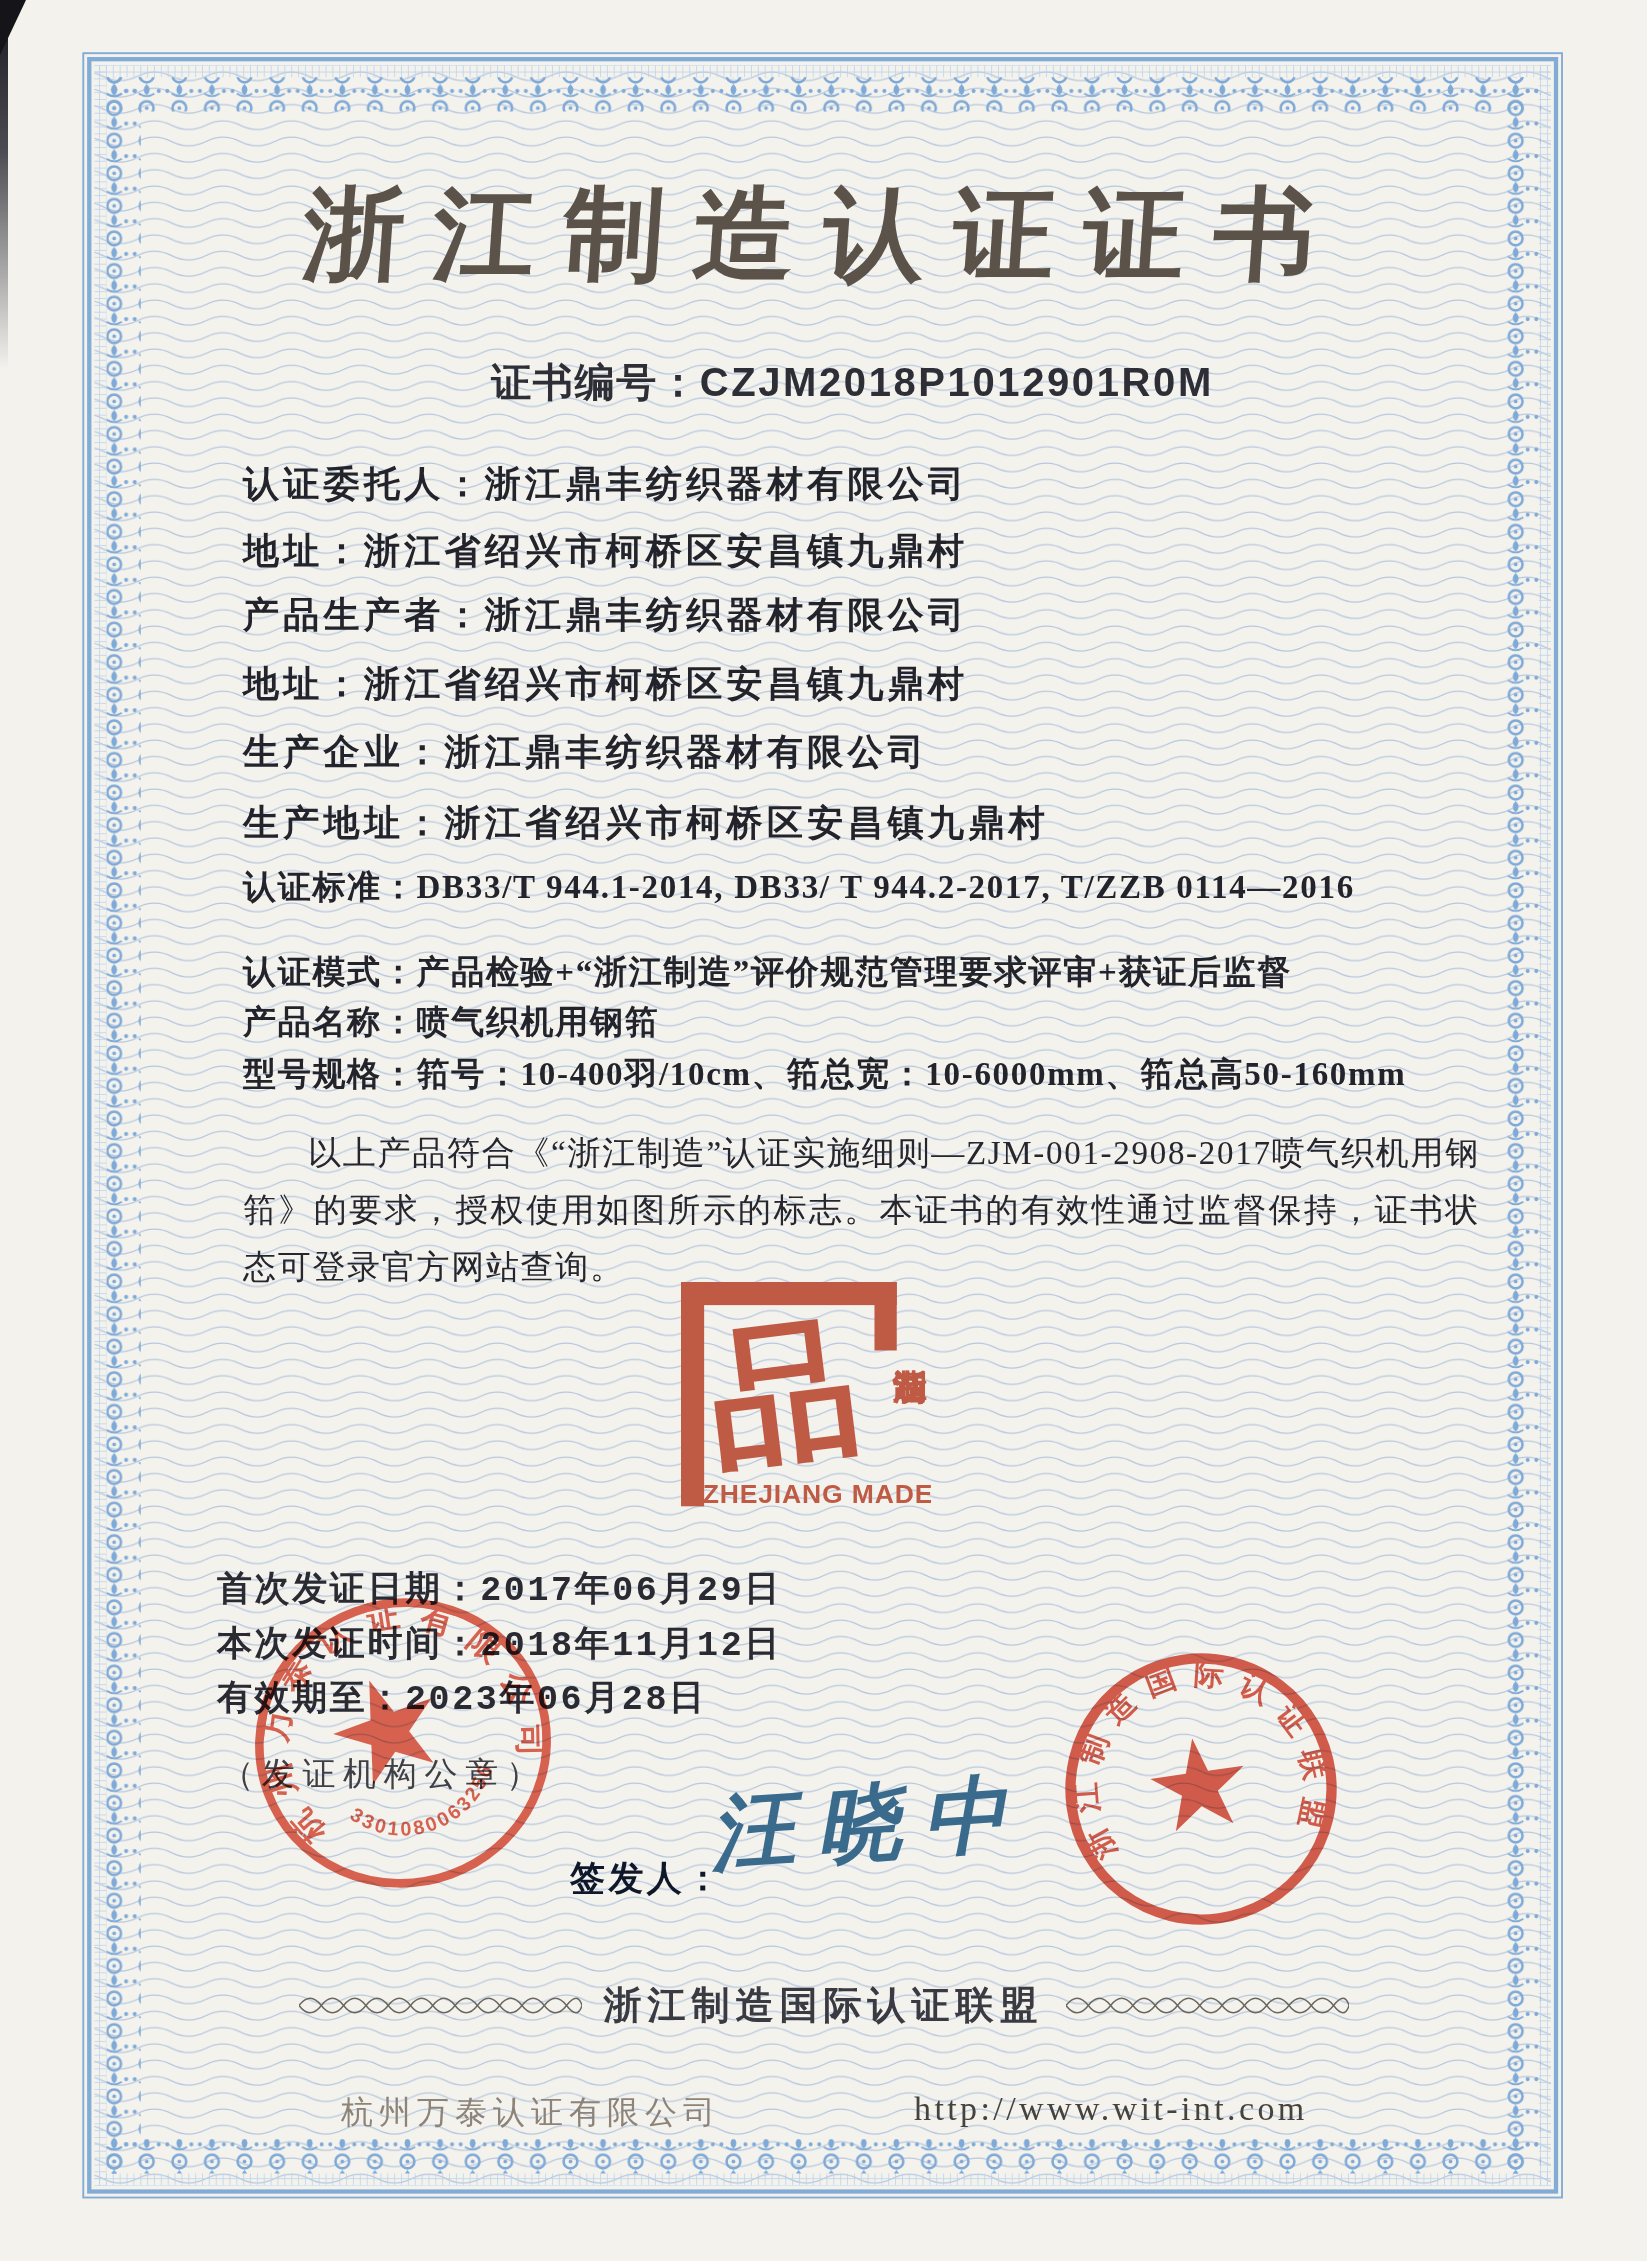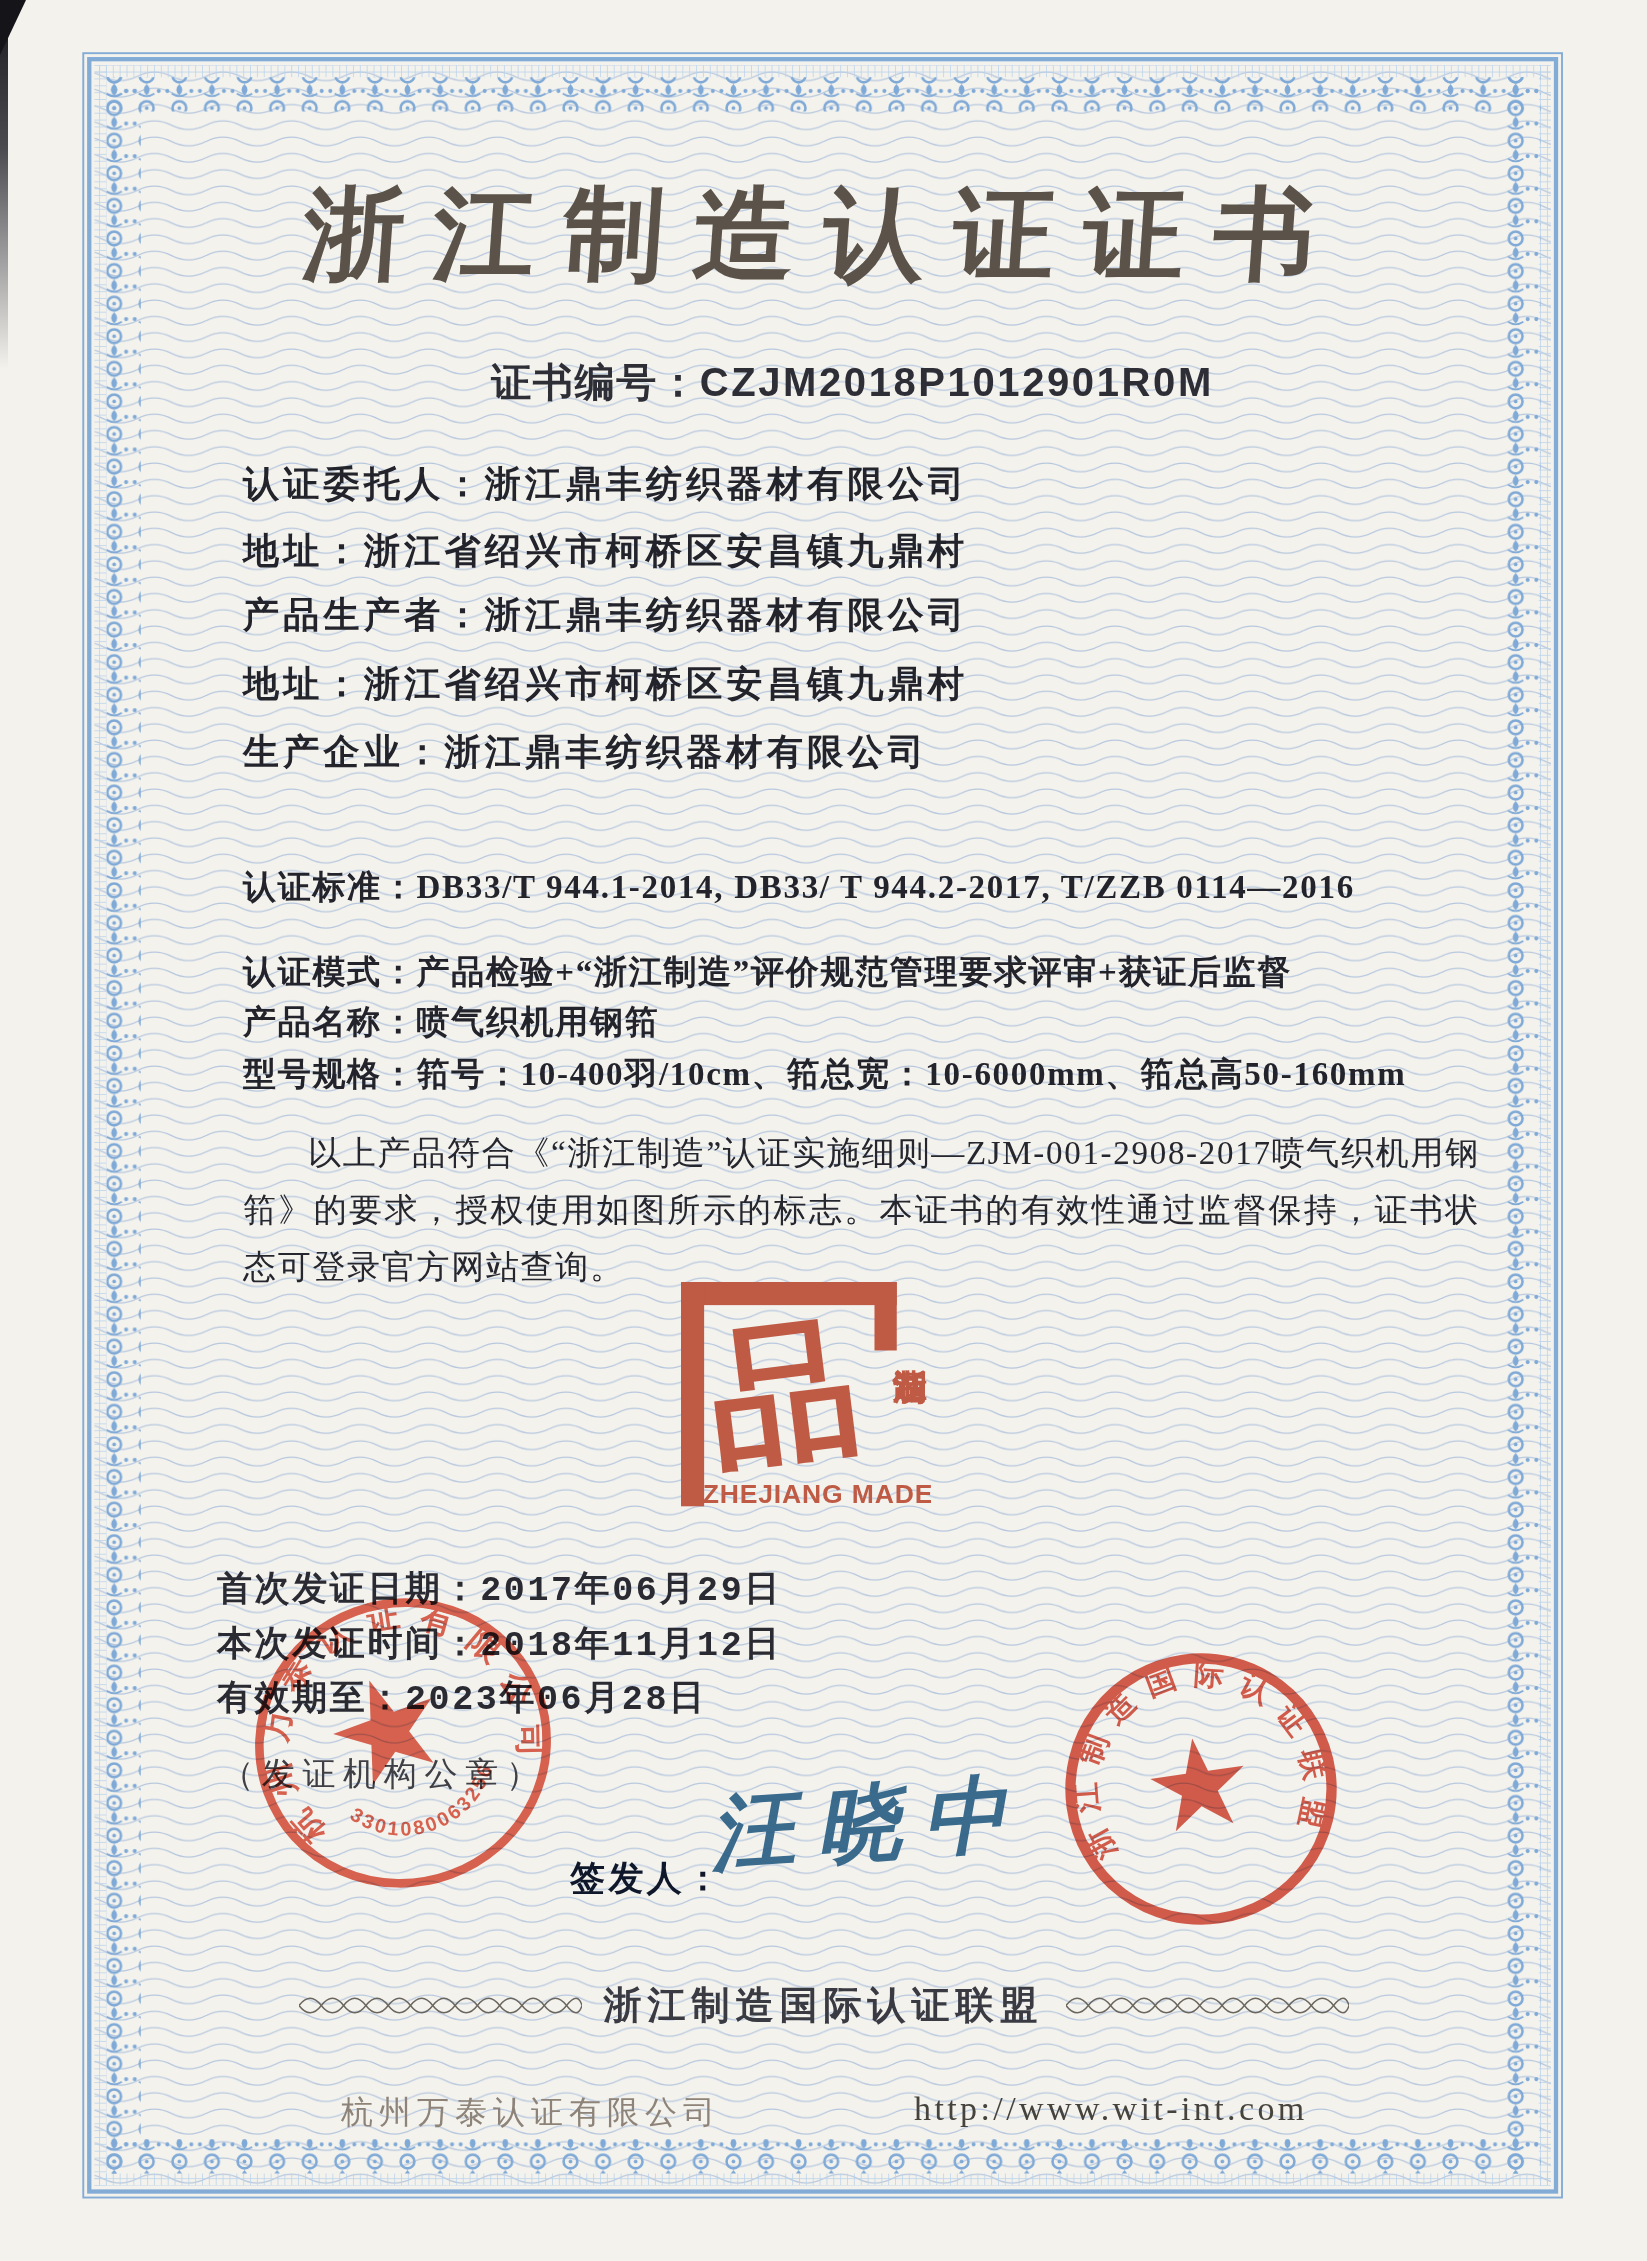--- a/index.html
+++ b/index.html
@@ -79,20 +79,21 @@
 
   <div class="abs certno">
     <span>证书编号：</span><span class="num">CZJM2018P1012901R0M</span>
   </div>
 
   <div class="abs fieldline" style="top:460px"><span>认证委托人：</span><span>浙江鼎丰纺织器材有限公司</span></div>
   <div class="abs fieldline" style="top:527px"><span>地址：</span><span>浙江省绍兴市柯桥区安昌镇九鼎村</span></div>
   <div class="abs fieldline" style="top:591px"><span>产品生产者：</span><span>浙江鼎丰纺织器材有限公司</span></div>
   <div class="abs fieldline" style="top:660px"><span>地址：</span><span>浙江省绍兴市柯桥区安昌镇九鼎村</span></div>
   <div class="abs fieldline" style="top:728px"><span>生产企业：</span><span>浙江鼎丰纺织器材有限公司</span></div>
+  <div class="abs fieldline" style="top:799px"><span>生产地址：</span><span>浙江省绍兴市柯桥区安昌镇九鼎村</span></div>
 
   <div class="abs specline" style="top:865px"><span>认证标准：</span><span>DB33/T 944.1-2014, DB33/ T 944.2-2017, T/ZZB 0114—2016</span></div>
   <div class="abs specline" style="top:1000px"><span>产品名称：</span><span>喷气织机用钢筘</span></div>
   <div class="abs specline" style="top:950px"><span>认证模式：</span><span>产品检验+“浙江制造”评价规范管理要求评审+获证后监督</span></div>
   <div class="abs specline" style="top:1052px"><span>型号规格：</span><span>筘号：10-400羽/10cm、筘总宽：10-6000mm、筘总高50-160mm</span></div>
 
   <div class="abs statement">以上产品符合《“浙江制造”认证实施细则—ZJM-001-2908-2017喷气织机用钢筘》的要求，授权使用如图所示的标志。本证书的有效性通过监督保持，证书状态可登录官方网站查询。</div>
 
   <div class="abs logo-box">
     <svg width="250" height="238" viewBox="0 0 292 278">

